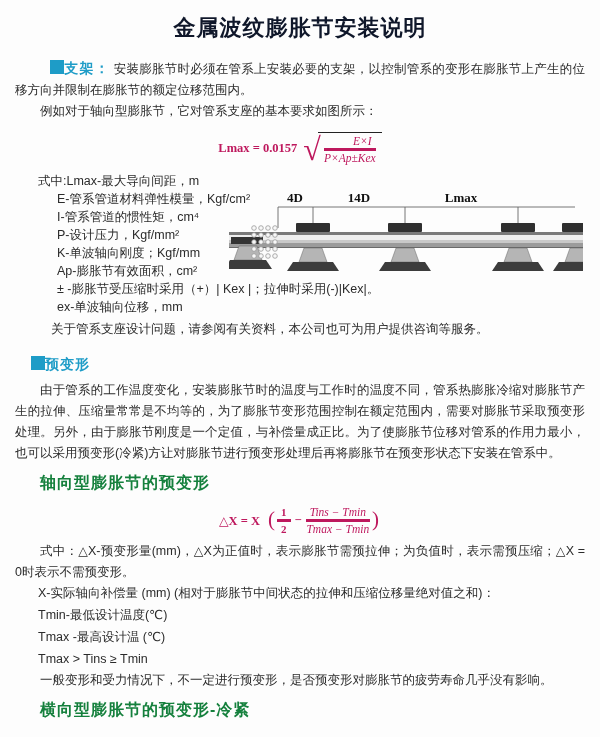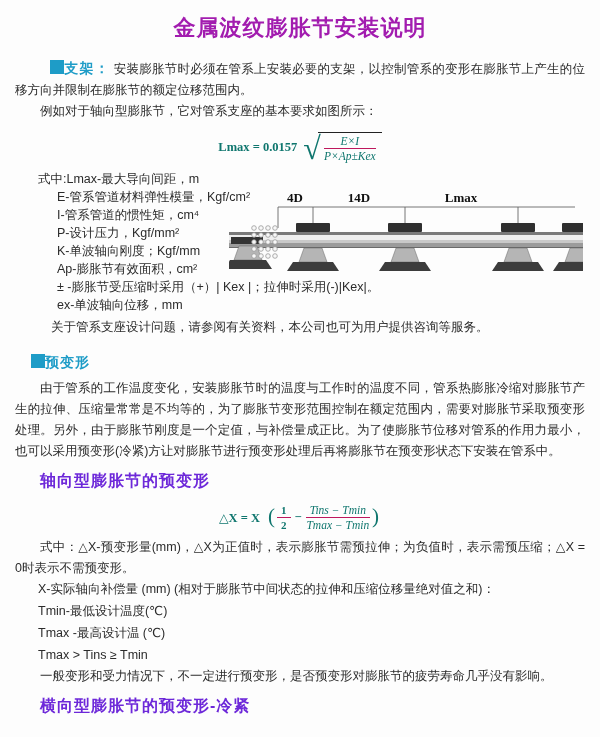--- a/index.html
+++ b/index.html
@@ -3,50 +3,50 @@
 <meta charset="utf-8">
 <style>
   html,body{margin:0;padding:0;background:#e8e8e8;}
   .page{
     position:relative;width:600px;height:737px;margin:0 auto;background:#fdfdfd;
     font-family:"Liberation Sans","DejaVu Sans",sans-serif;font-size:12.5px;color:#2b2b2b;
     overflow:hidden;
   }
   .title{
     margin:0;padding-top:13px;margin-bottom:15px;text-align:center;
-    font-size:22px;font-weight:bold;color:#a21caf;letter-spacing:1px;
+    font-size:22px;font-weight:bold;color:#0f172a;letter-spacing:1px;
   }
   .para{margin:0 15px;line-height:21px;text-align:justify;}
   .indent{text-indent:2em;}
   .first-para{text-indent:2.8em;}
   .marker{display:inline-block;width:14px;height:14px;background:#1E9CC7;vertical-align:-1px;}
   .h-blue{color:#1E9CC7;font-size:14px;font-weight:bold;letter-spacing:1px;}
   .section-head{margin:16px 0 5px 31px;line-height:20px;}
 
   
   .formula{display:flex;justify-content:center;align-items:center;
-    font-family:"Liberation Serif","DejaVu Serif",serif;color:#0f766e;}
+    font-family:"Liberation Serif","DejaVu Serif",serif;color:#be185d;}
   .f-lhs{font-weight:bold;margin-right:6px;white-space:pre;}
   .f1{margin:10px 0 8px;}
   .sqrt{font-size:32px;line-height:0.9;font-weight:400;margin-right:-3px;transform:translateY(1px);}
   .radicand{display:inline-block;border-top:1.5px solid #222;padding:2px 6px 0 6px;}
   .frac{display:inline-block;text-align:center;font-size:11.5px;font-style:italic;vertical-align:middle;}
-  .frac .num{display:block;border-bottom:1px solid #be185d;padding:0 4px 1px;}
+  .frac .num{display:block;border-bottom:3px solid #be185d;padding:0 4px 1px;text-align:right;}
   .frac .den{display:block;padding-top:1px;}
   .frac.small{font-style:normal;font-size:11px;font-weight:bold;}
   .paren{font-size:21px;font-weight:400;line-height:1;margin:0 2px;transform:translateY(-1px);}
   .op{margin:0 4px;font-weight:bold;}
   .f2{margin:12px 0 6px;}
 
   
   .defs{margin:5px 0 0 38px;line-height:18px;}
   .defs .sub{margin-left:19px;}
   .defs .gap-top{margin-top:4px;margin-left:13px;}
 
-  .sub-head{color:#6d28d9;font-size:16px;font-weight:bold;letter-spacing:1px;margin:9px 0 4px 40px;}
+  .sub-head{color:#15803d;font-size:16px;font-weight:bold;letter-spacing:1px;margin:9px 0 4px 40px;}
   .x-def{margin:0 15px 0 38px;line-height:21px;}
   .temps{margin-left:38px;line-height:22px;}
 
   
   .diagram{position:absolute;left:229px;top:190px;width:354px;height:100px;}
 </style>
 </head>
 <body>
 
 <div class="page">

